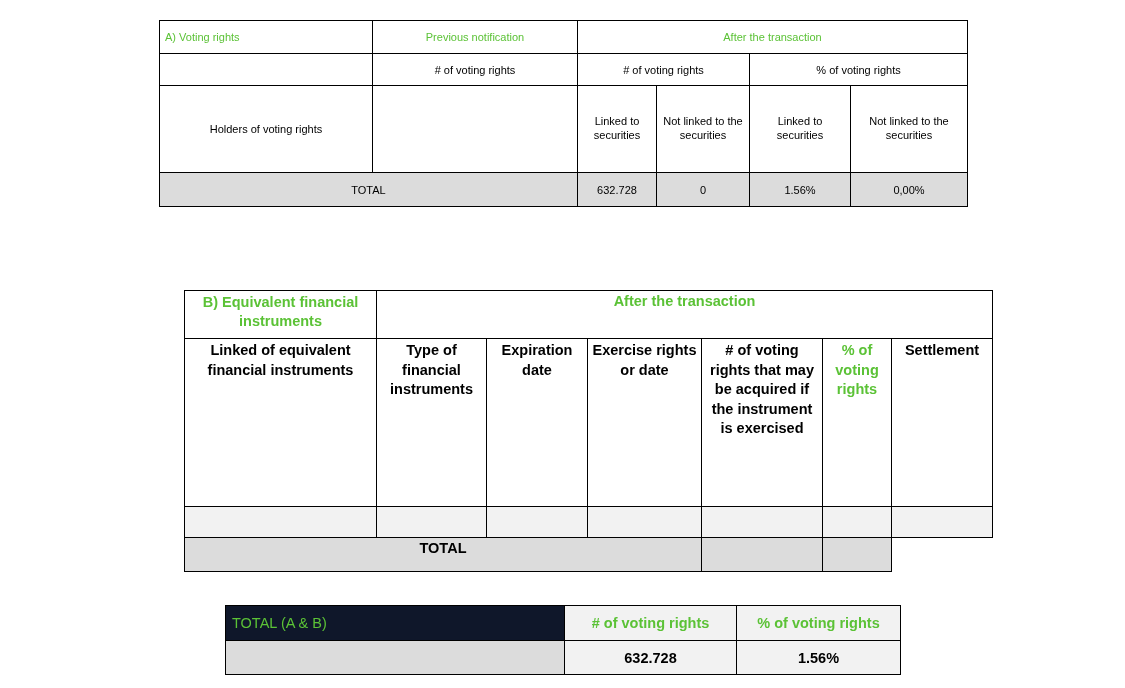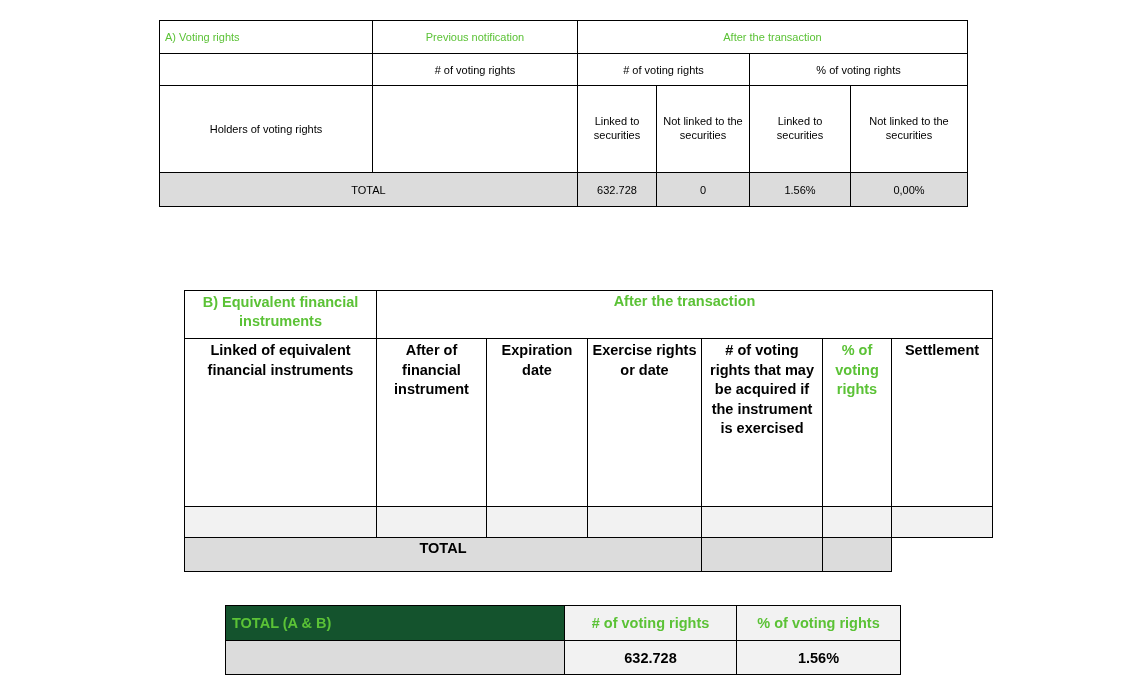--- a/index.html
+++ b/index.html
@@ -172,23 +172,23 @@
     table-layout: fixed;
     font-size: 14.5px;
   }
   #table-ab td {
     border: 1px solid #000000;
     padding: 3px 6px;
     vertical-align: middle;
   }
   .ab-title {
     color: #5bc236;
-    font-weight: bold;
+    font-weight: normal;
     text-align: left;
-    background: #14532d;
+    background: #0f172a;
     height: 28px;
   }
   .ab-head {
     color: #5bc236;
     font-weight: bold;
     text-align: center;
     background: #f2f2f2;
   }
   .ab-blank {
     background: #dcdcdc;
@@ -257,21 +257,21 @@
       <col style="width:69px">
       <col style="width:101px">
     </colgroup>
     <tbody>
       <tr>
         <td class="b-title">B) Equivalent financial instruments</td>
         <td class="b-after" colspan="6">After the transaction</td>
       </tr>
       <tr>
         <td class="b-colhead">Linked of equivalent  financial instruments</td>
-        <td class="b-colhead">After of financial instrument</td>
+        <td class="b-colhead">Type of financial instruments</td>
         <td class="b-colhead">Expiration date</td>
         <td class="b-colhead">Exercise rights or date</td>
         <td class="b-colhead"># of voting rights  that may be acquired if the instrument is exercised</td>
         <td class="b-colhead-green">% of voting rights</td>
         <td class="b-colhead">Settlement</td>
       </tr>
       <tr class="b-empty-row">
         <td></td>
         <td></td>
         <td></td>

